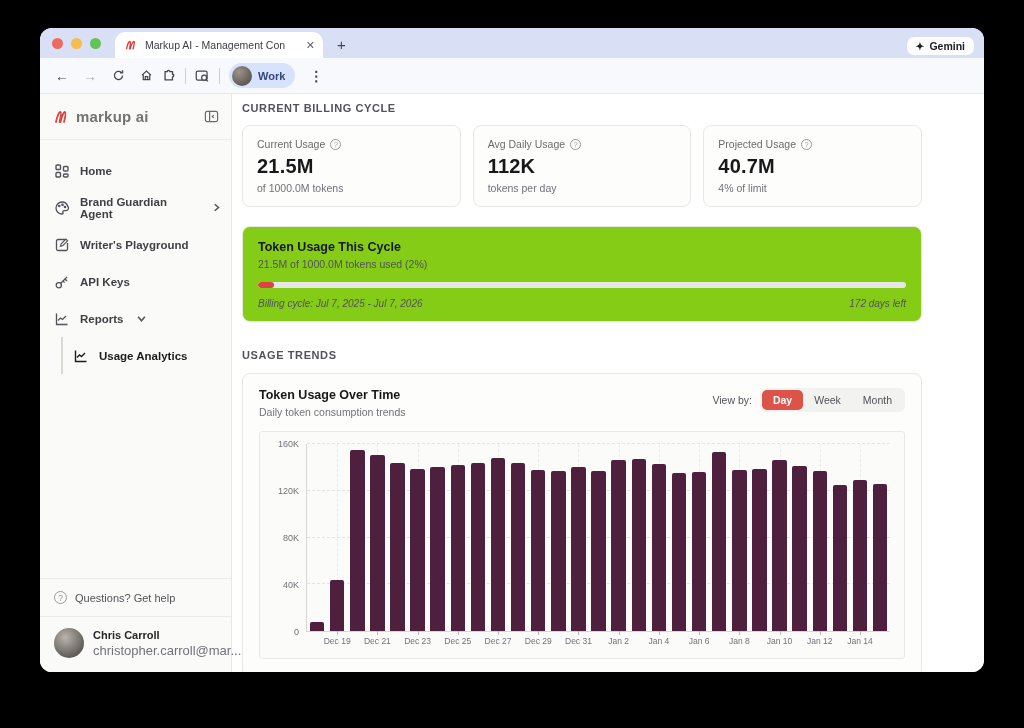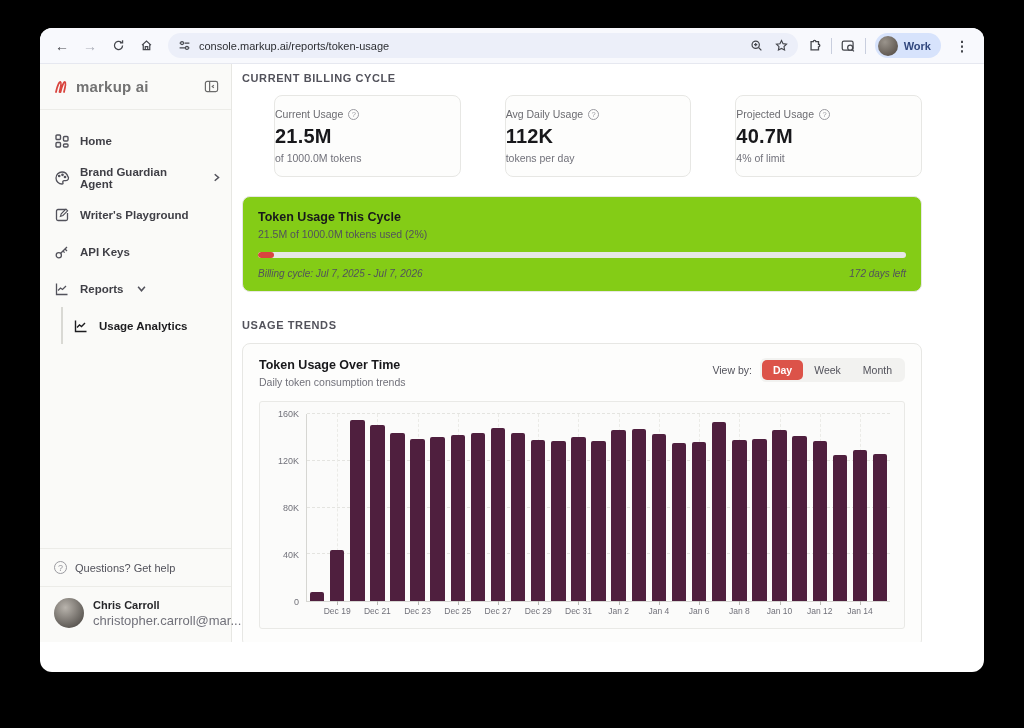--- a/index.html
+++ b/index.html
@@ -54,21 +54,21 @@
     font-size:11px; color:#52525b; }
   .user-row { border-top:1px solid #ecece8; padding:11px 14px 14px; display:flex; gap:9px; align-items:flex-end; }
   .user-av { width:30px; height:30px; border-radius:50%; background:radial-gradient(circle at 38% 32%, #b9b4ad, #3e3a36); flex:none;}
   .user-name { font-size:11px; font-weight:bold; color:#27272a; }
   .user-email { font-size:13px; color:#71717a; margin-top:2px; }
 
   
   .main { flex:1; padding:8px 62px 0 10px; overflow:hidden; }
   .section-label { font-size:11px; font-weight:bold; letter-spacing:.6px; color:#52525b; }
   .cards { display:flex; gap:12px; margin-top:11px; }
-  .card { flex:1; border:1px solid #e7e7e4; border-radius:8px; background:#fdfdfc; padding:12px 0;margin-left:32px; }
+  .card { flex:1; border:1px solid #e7e7e4; border-radius:8px; background:#fdfdfc; padding:12px 14px; }
   .card-label { font-size:10.5px; color:#6b6b70; display:flex; align-items:center; gap:5px; }
   .help-ic { width:11px; height:11px; border-radius:50%; border:1px solid #9a9aa0; color:#9a9aa0;
     font-size:7.5px; display:inline-flex; align-items:center; justify-content:center; }
   .card-value { font-size:20px; font-weight:bold; color:#18181b; margin-top:5px; letter-spacing:.2px;}
   .card-sub { font-size:10.5px; color:#71717a; margin-top:4px; }
 
   .cycle-card { border:1px solid #e7e7e4; border-radius:8px; background:#84cc16; margin-top:19px; padding:13px 15px 12px; }
   .cycle-title { font-size:12.5px; font-weight:bold; color:#18181b; }
   .cycle-sub { font-size:10.5px; color:#52525b; margin-top:4px; }
   .track { height:6px; background:#e7e7e5; border-radius:3px; margin-top:12px; position:relative; overflow:hidden;}
@@ -104,52 +104,53 @@
   .xlab { position:absolute; top:100%; margin-top:5px; left:50%; transform:translateX(-50%);
     font-size:8.5px; color:#71717a; white-space:nowrap; }
 
   svg { display:block; }
 </style>
 </head>
 <body>
 
 <div class="window">
 
+  <div class="tabstrip">
+    <div class="traffic">
+      <span class="dot r"></span>
+      <span class="dot y"></span>
+      <span class="dot g"></span>
+    </div>
+    <div class="tab">
+      <svg class="icon16" style="width:13px;height:13px;color:#d9453f" viewBox="0 0 16 16">
+        <path d="M2 12 C3 6 5 3 6 3 C7 3 6.5 8 5.5 12 M6.5 12 C8 6 10 3 11 3 C12 3 11 8 10 12" stroke="currentColor" stroke-width="1.7" fill="none" stroke-linecap="round"></path>
+      </svg>
+      <span class="tab-title" style="margin-left:7px">Markup AI - Management Con</span>
+      <span class="tab-close">✕</span>
+    </div>
+    <span class="newtab">+</span>
+    <div class="gemini-pill">
+      <span>✦</span>
+      <span>Gemini</span>
+    </div>
+  </div>
 
   <div class="toolbar">
     <span class="nav-ic">←</span>
     <span class="nav-ic disabled">→</span>
     <span class="nav-ic">
       <svg width="13" height="13" viewBox="0 0 16 16" fill="none" stroke="#45474d" stroke-width="1.6">
           <path d="M13 8a5 5 0 1 1-1.5-3.6M13 1.5v3.2h-3.2"></path>
         </svg>
     </span>
     <span class="nav-ic">
       <svg width="13" height="13" viewBox="0 0 16 16" fill="none" stroke="#45474d" stroke-width="1.5">
           <path d="M2.5 7.5 8 2.5l5.5 5M4 6.8V13h8V6.8M6.5 13V9.5h3V13"></path>
         </svg>
     </span>
-    <div class="omnibox">
-      <svg width="13" height="13" viewBox="0 0 16 16" fill="none" stroke="#45474d" stroke-width="1.5">
-          <circle cx="5" cy="5" r="1.8"></circle>
-          <path d="M8 5h6M2 5h1.2"></path>
-          <circle cx="11" cy="11" r="1.8"></circle>
-          <path d="M2 11h7M14 11h-1.2"></path>
-        </svg>
-      <span class="omni-url">console.markup.ai/reports/token-usage</span>
-      <span class="omni-right">
-        <svg width="13" height="13" viewBox="0 0 16 16" fill="none" stroke="#45474d" stroke-width="1.5">
-            <circle cx="7" cy="7" r="4.5"></circle>
-            <path d="M10.5 10.5 14 14M5 7h4M7 5v4"></path>
-          </svg>
-        <svg width="13" height="13" viewBox="0 0 16 16" fill="none" stroke="#45474d" stroke-width="1.4">
-            <path d="M8 1.8l1.9 3.9 4.3.6-3.1 3 0.7 4.2L8 11.6l-3.8 2 0.7-4.2-3.1-3 4.3-.6z"></path>
-          </svg>
-      </span>
-    </div>
     <div class="chrome-right">
       <svg width="14" height="14" viewBox="0 0 16 16" fill="none" stroke="#45474d" stroke-width="1.5">
           <path d="M6 3a1.5 1.5 0 1 1 3 0h3v3a1.5 1.5 0 1 1 0 3v3.5H3.5V3z"></path>
         </svg>
       <span class="vsep"></span>
       <svg width="15" height="14" viewBox="0 0 18 16" fill="none" stroke="#45474d" stroke-width="1.5">
           <rect x="1.5" y="2" width="13" height="11" rx="2"></rect>
           <circle cx="11" cy="10" r="3" fill="#f8f9fd"></circle>
           <path d="M13 12l2.5 2.5"></path>
         </svg>

